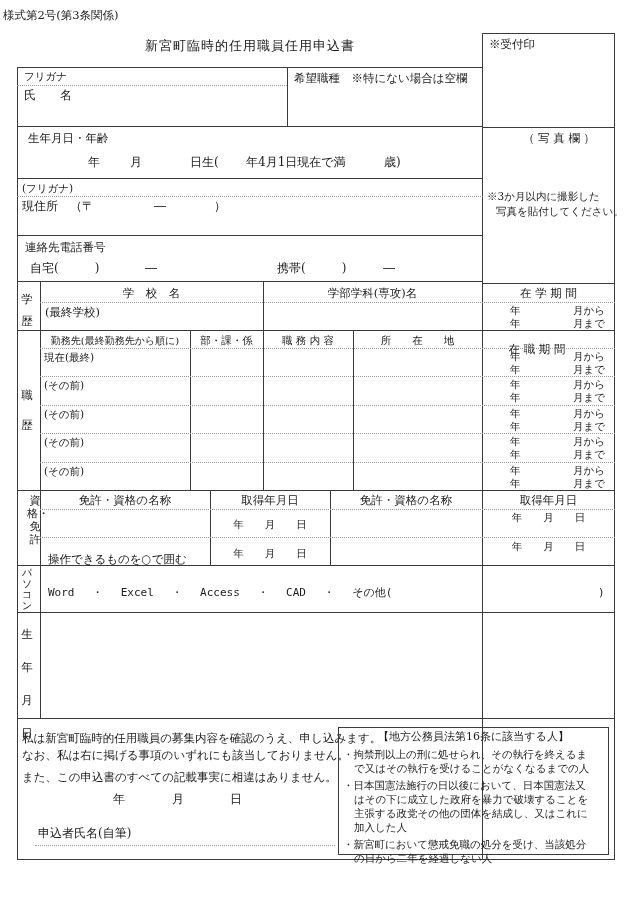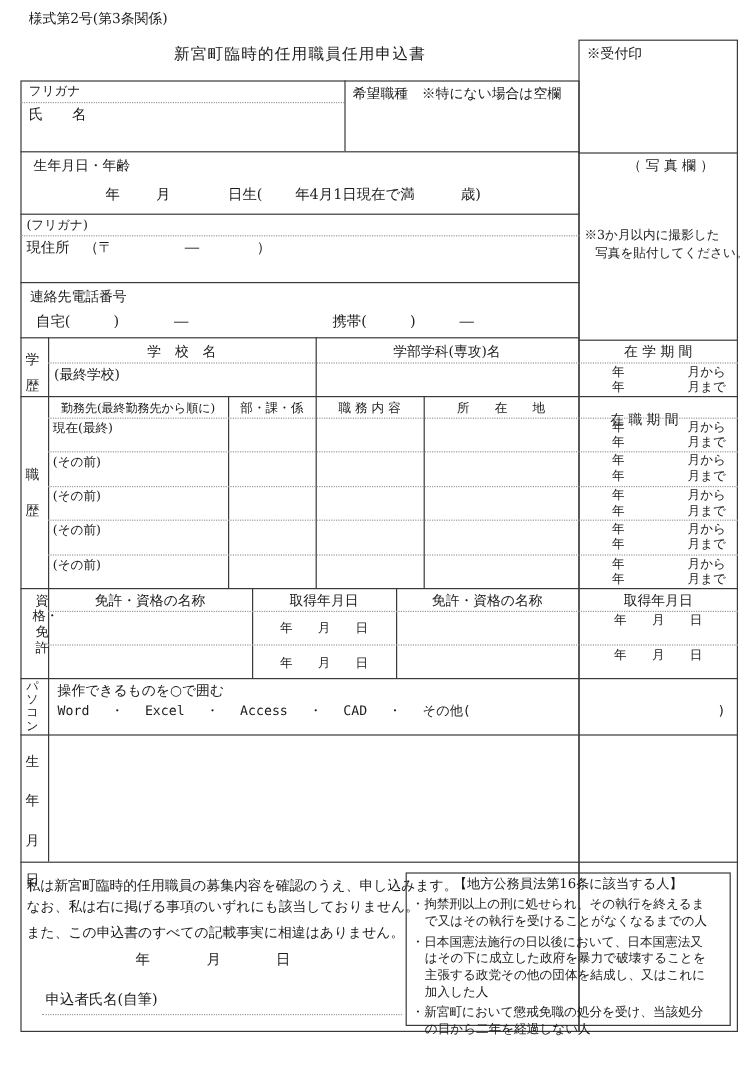--- a/index.html
+++ b/index.html
@@ -21,21 +21,21 @@
   .vlabel { position:absolute; width:16px; text-align:center; word-break:break-all; white-space:normal; font-size:11.5px; }
   .mono { font-family:"DejaVu Sans Mono","Liberation Mono",monospace; }
   .law p { margin:0 12px 3px 0; padding-left:11px; text-indent:-11px; font-size:10.5px; line-height:14px; white-space:normal; }
   .title { font-size:13px; letter-spacing:1px; }
 </style>
 </head>
 <body>
 
 <div id="page">
 
-  <div class="t" style="left:24px;top:8px">様式第2号(第3条関係)</div>
+  <div class="t" style="left:3px;top:8px">様式第2号(第3条関係)</div>
   <div class="t title ctr" style="left:17px;top:38px;width:466px">新宮町臨時的任用職員任用申込書</div>
 
   <div class="box" style="left:482px;top:33px;width:133px;height:827px"></div>
   <div class="t" style="left:489px;top:37px">※受付印</div>
   <div class="hline" style="left:482px;top:127px;width:133px"></div>
   <div class="t ctr" style="left:482px;top:131px;width:154px">（ 写 真 欄 ）</div>
   <div class="t sm" style="left:487px;top:190px">※3か月以内に撮影した</div>
   <div class="t sm" style="left:496px;top:205px">写真を貼付してください。</div>
   <div class="hline" style="left:482px;top:283px;width:133px"></div>
 
@@ -126,21 +126,21 @@
   <div class="vline" style="left:330px;top:490px;height:75px"></div>
   <div class="hdot" style="left:40px;top:509px;width:575px"></div>
   <div class="t ctr sm" style="left:210px;top:518px;width:120px">年　　月　　日</div>
   <div class="t ctr sm" style="left:482px;top:511px;width:133px">年　　月　　日</div>
   <div class="hdot" style="left:40px;top:537px;width:575px"></div>
   <div class="t ctr sm" style="left:210px;top:547px;width:120px">年　　月　　日</div>
   <div class="t ctr sm" style="left:482px;top:540px;width:133px">年　　月　　日</div>
   <div class="hline" style="left:17px;top:565px;width:598px"></div>
 
   <div class="vlabel" style="left:19px;top:567px;line-height:11px;font-size:10px">パソコン</div>
-  <div class="t" style="left:48px;top:568px">操作できるものを○で囲む</div>
+  <div class="t" style="left:48px;top:552px">操作できるものを○で囲む</div>
   <div class="t mono" style="left:48px;top:586px;font-size:11px">Word　 ・ 　Excel　 ・ 　Access　 ・ 　CAD　 ・ 　その他(</div>
   <div class="t mono" style="left:598px;top:586px;font-size:11px">)</div>
   <div class="hline" style="left:17px;top:612px;width:598px"></div>
 
   <div class="vlabel" style="left:19px;top:618px;line-height:33px">生年月日</div>
   <div class="hline" style="left:17px;top:718px;width:598px"></div>
 
   <div class="t" style="left:22px;top:731px">私は新宮町臨時的任用職員の募集内容を確認のうえ、申し込みます。</div>
   <div class="t" style="left:22px;top:748px">なお、私は右に掲げる事項のいずれにも該当しておりません。</div>
   <div class="t" style="left:22px;top:770px">また、この申込書のすべての記載事実に相違はありません。</div>

